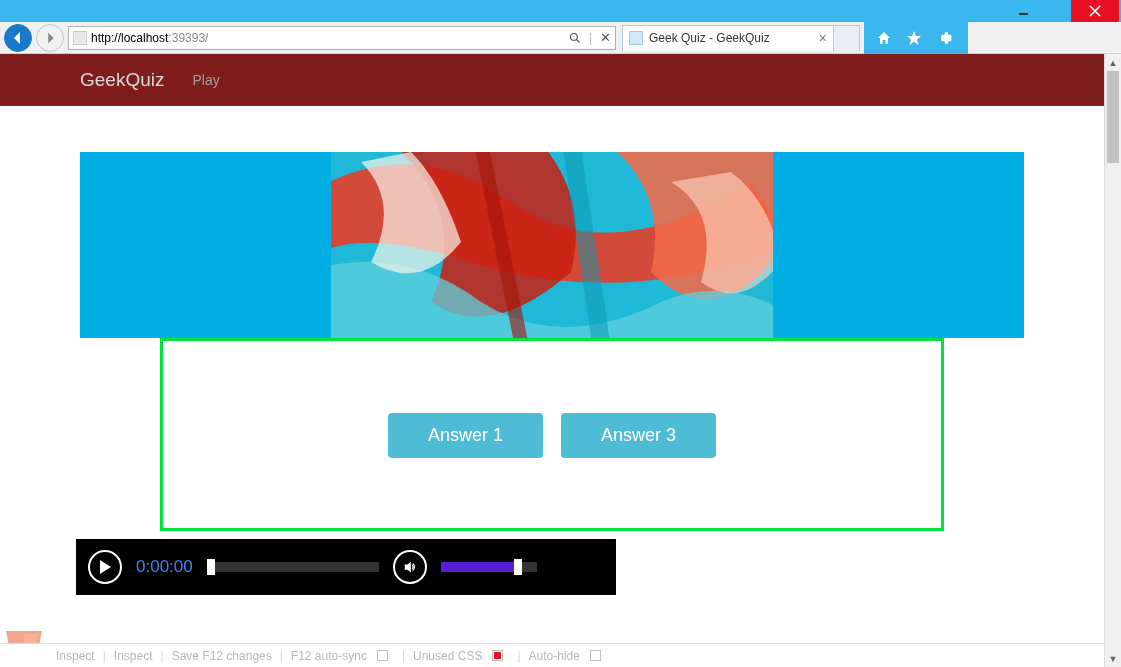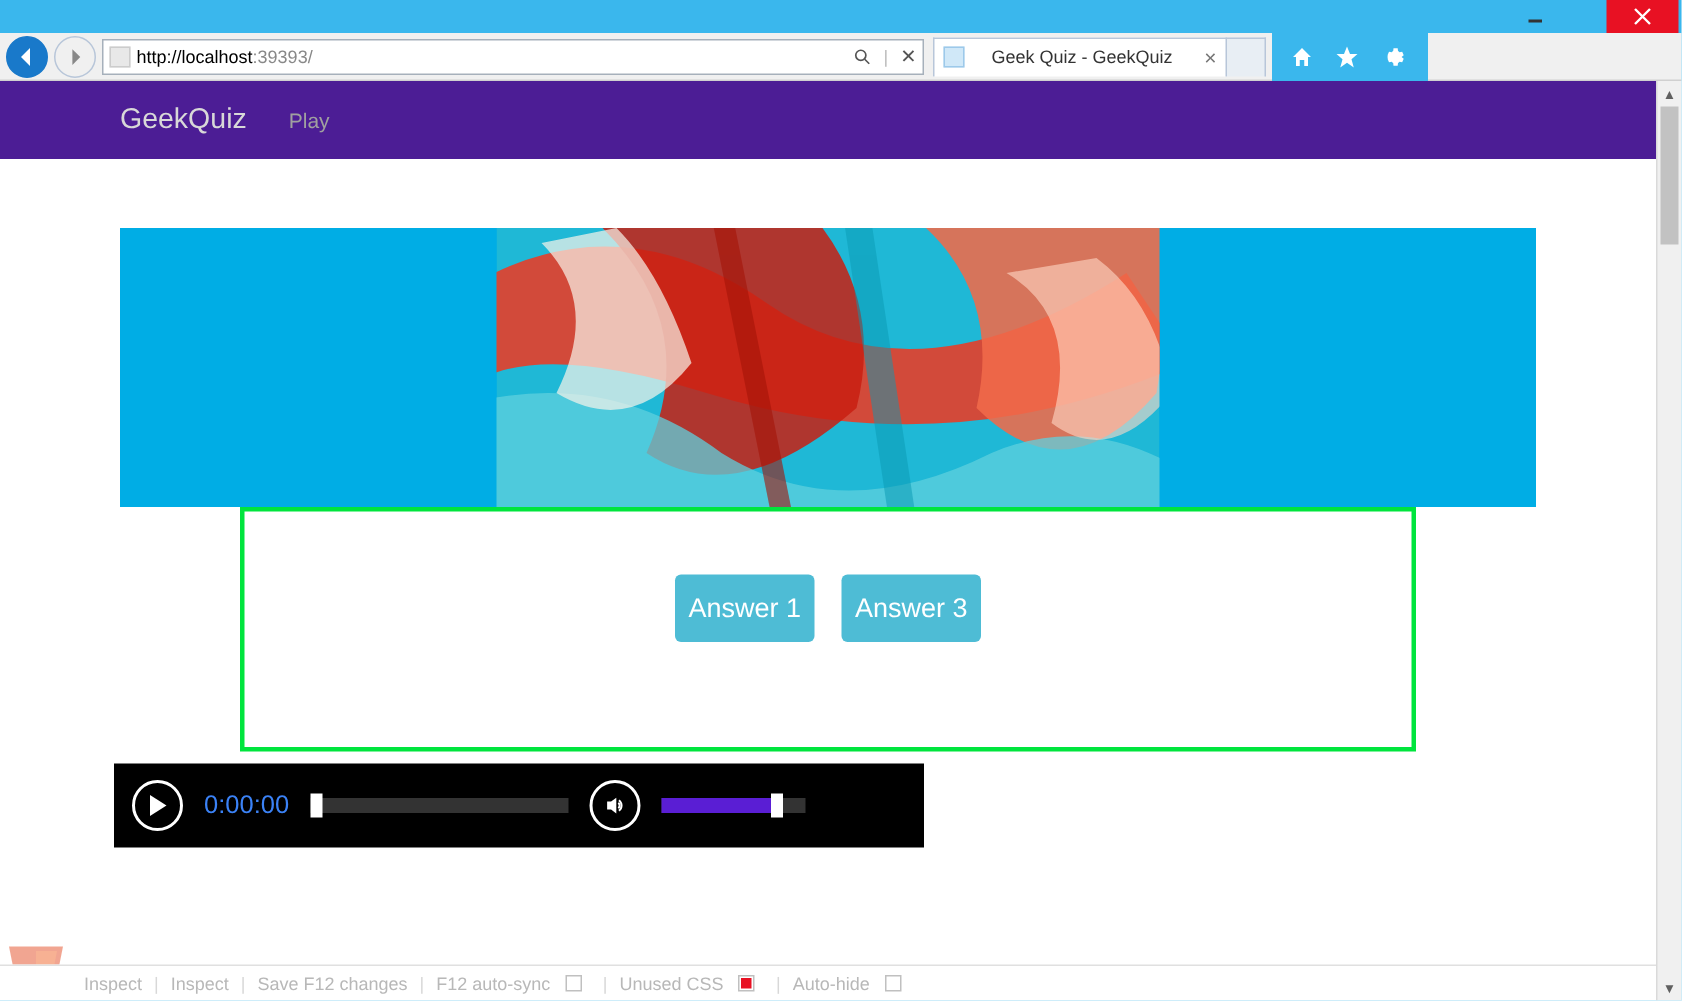--- a/index.html
+++ b/index.html
@@ -20,50 +20,50 @@
     .navbtn.back svg { fill: #fff; }
     .navbtn.fwd { background: #f0f0f0; }
     .navbtn.fwd svg { fill: #888; }
     .addrbar { flex: 0 0 548px; height: 24px; border: 1px solid #a6b0bb; background: #fff; display: flex; align-items: center; padding: 0 4px; font-size: 12px; color: #333; }
     .addrbar .pageicon { width: 14px; height: 14px; margin-right: 4px; background: #e8e8e8; border: 1px solid #ccc; }
     .addrbar .host { color: #000; }
     .addrbar .port { color: #888; }
     .addr-right { margin-left: auto; display: flex; align-items: center; gap: 8px; color: #555; }
     .addr-right svg { width: 12px; height: 12px; fill: #555; }
     .tabstrip { display: flex; align-items: stretch; height: 26px; margin-left: 2px; }
-    .tab { width: 196px; border: 1px solid #b8c6d9; border-bottom: none; background: #fff; display: flex; align-items: center; padding: 0 6px; font-size: 12px; color: #333; gap: 18px; }
+    .tab { width: 212px; border: 1px solid #b8c6d9; border-bottom: none; background: #fff; display: flex; align-items: center; padding: 0 6px; font-size: 12px; color: #333; gap: 6px; }
     .tab .tabicon { width: 14px; height: 14px; background: #d0e8f8; border: 1px solid #9dc9ea; }
     .tab .tabclose { margin-left: auto; color: #777; font-size: 14px; cursor: pointer; }
     .newtab { width: 26px; border: 1px solid #b8c6d9; border-bottom: none; border-left: none; background: #e8eef4; }
     .ie-right { margin-left: auto; display: flex; gap: 14px; padding-right: 10px; color: #fff; }
     .ie-right-wrap { background: #3ab7ed; height: 32px; display: flex; align-items: center; padding: 0 6px 0 12px; margin: -1px 0; }
     .ie-right svg { width: 16px; height: 16px; fill: #fff; }
 
     
     .viewport { flex: 1; display: flex; background: #fff; min-height: 0; }
     .page { flex: 1; overflow: hidden; position: relative; }
     .vscroll { width: 17px; background: #f0f0f0; border-left: 1px solid #dadada; position: relative; }
     .vscroll .up, .vscroll .down { height: 17px; display: flex; align-items: center; justify-content: center; color: #606060; font-size: 9px; }
     .vscroll .thumb { position: absolute; top: 17px; left: 2px; right: 2px; height: 92px; background: #c2c2c2; }
 
     
-    .app-nav { height: 52px; background: #4c1d95; display: flex; align-items: center; padding: 0 80px; gap: 28px; }
+    .app-nav { height: 52px; background: #7f1d1d; display: flex; align-items: center; padding: 0 80px; gap: 28px; }
     .brand { color: #d8d8d8; font-size: 19px; font-weight: 300; }
     .navlink { color: #a0a0a0; font-size: 14px; }
 
     
     .banner-wrap { padding: 46px 80px 0 80px; }
     .banner { height: 186px; background: #00ade5; display: flex; justify-content: center; overflow: hidden; }
     .banner svg { height: 186px; width: 442px; }
 
     
     .card { margin: 0 80px; border: 3px solid #00e53d; padding: 42px 12px 70px 12px; text-align: center; }
     .question { font-size: 22px; color: #333; margin-bottom: 34px; }
     .answers { display: flex; justify-content: center; gap: 18px; }
-    .ansbtn { background: #4ebcd5; color: #fff; border: none; border-radius: 4px; padding: 12px 9px; font-size: 18px; cursor: pointer; }
+    .ansbtn { background: #4ebcd5; color: #fff; border: none; border-radius: 4px; padding: 12px 40px; font-size: 18px; cursor: pointer; margin-top: 30px; }
 
     
     .player { margin: 8px 0 0 76px; width: 540px; height: 56px; background: #000; display: flex; align-items: center; padding: 0 12px; gap: 14px; }
     .circbtn { width: 34px; height: 34px; border: 2px solid #fff; border-radius: 50%; display: flex; align-items: center; justify-content: center; }
     .circbtn svg { fill: #fff; width: 14px; height: 14px; }
     .timetxt { color: #3b82f6; font-size: 17px; text-align: right; }
     .seek { flex: 0 0 172px; height: 10px; background: #333; position: relative; }
     .seek .knob { position: absolute; left: 0; top: -3px; width: 8px; height: 16px; background: #fff; }
     .vol { flex: 0 0 96px; height: 10px; background: #333; position: relative; }
     .vol .fill { position: absolute; left: 0; top: 0; bottom: 0; width: 78%; background: #5a1ed4; }

